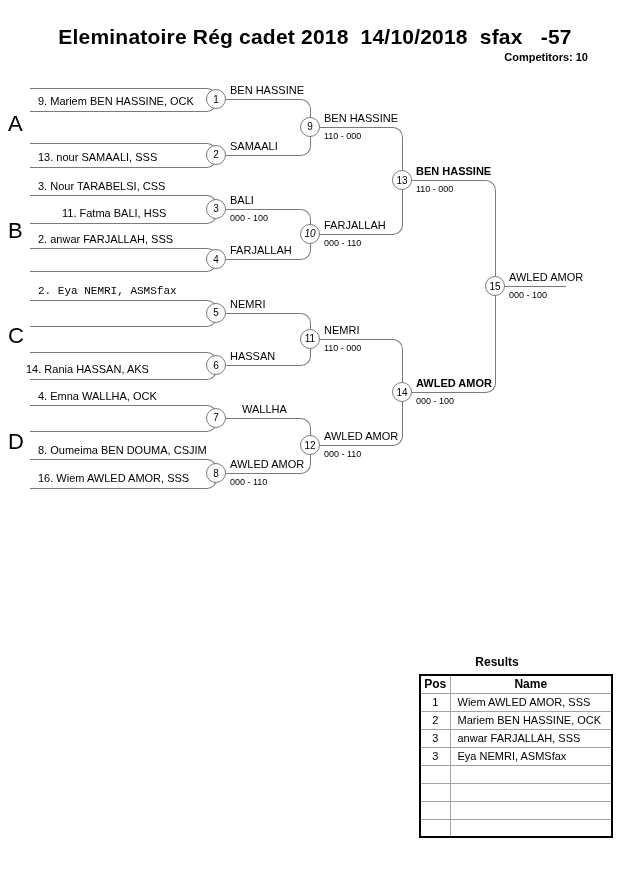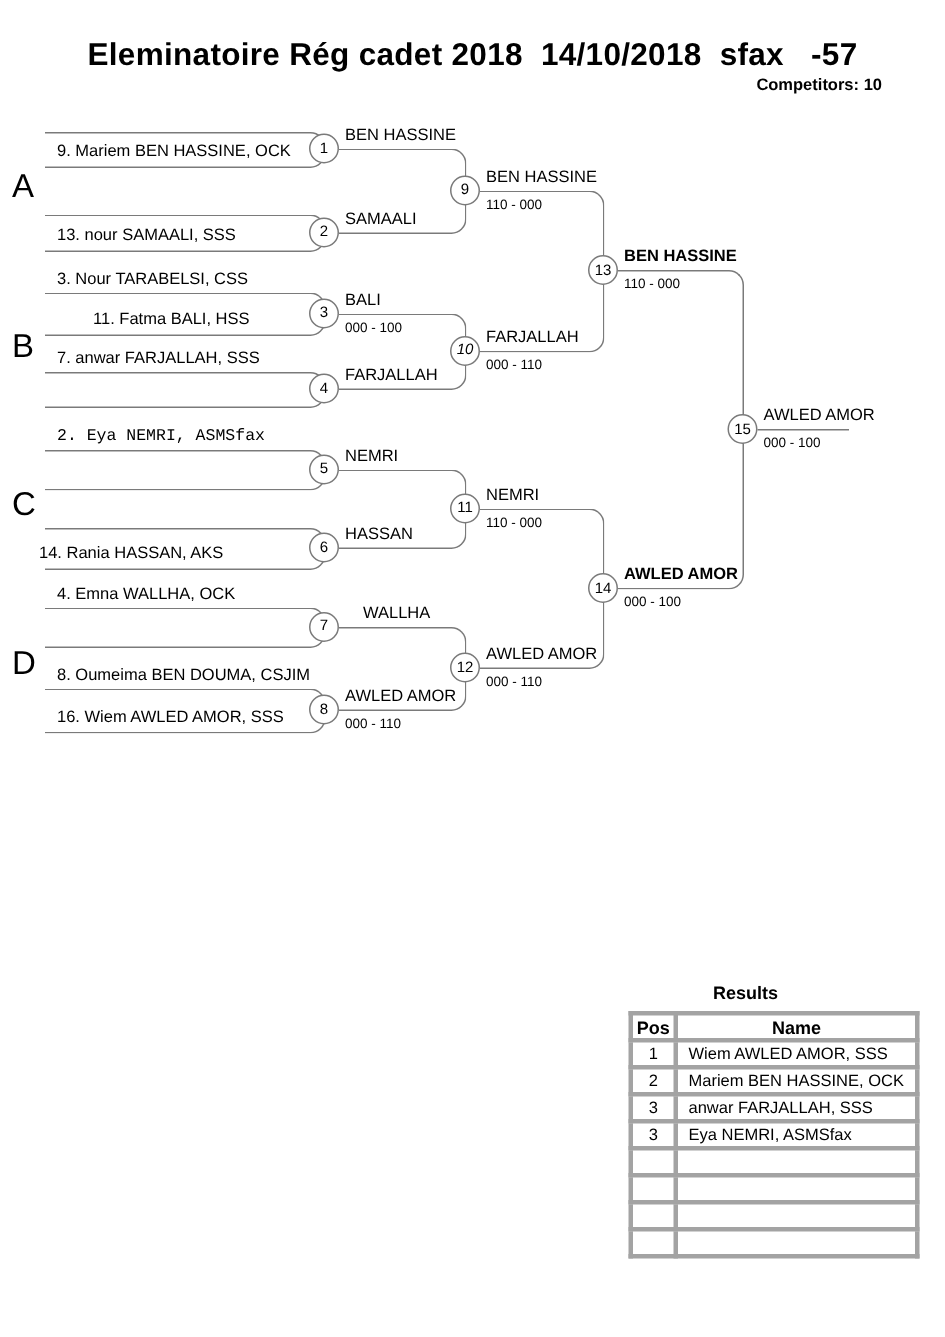--- a/index.html
+++ b/index.html
@@ -28,21 +28,21 @@
             font-size:10px; z-index:2; }
   .ename  { position:absolute; font-size:11px; white-space:nowrap; z-index:3; }
   .wlabel { position:absolute; font-size:11px; white-space:nowrap; z-index:3; }
   .wlabel.bold { font-weight:bold; }
   .wscore { position:absolute; font-size:9px; white-space:nowrap; z-index:3; }
   .gletter{ position:absolute; font-size:22px; line-height:22px; }
 
   .results { position:absolute; left:419px; top:655px; width:156px; }
   .results-title { text-align:center; font-weight:bold; font-size:12px; margin-bottom:5px; }
   table.res { border-collapse:collapse; width:194px; border:2px solid #000; table-layout:fixed; }
-  .res th, .res td { border:3px solid #a3a3a3; height:18px; font-size:11px; padding:0;
+  .res th, .res td { border:1px solid #a3a3a3; height:18px; font-size:11px; padding:0;
                      box-sizing:border-box; overflow:hidden; white-space:nowrap; }
   .res th { font-size:12px; }
   .res .pos { width:30px; text-align:center; }
   .res td.nm { text-align:left; padding-left:7px; }
   .res th.nm { text-align:center; }
 </style>
 </head>
 <body>
 
 <div class="page">
@@ -55,21 +55,21 @@
       <div class="pair" style="left: 30px; top: 195px; width: 186px; height: 27px;"></div>
       <div class="pair" style="left: 30px; top: 248px; width: 186px; height: 22px;"></div>
       <div class="pair" style="left: 30px; top: 300px; width: 186px; height: 25px;"></div>
       <div class="pair" style="left: 30px; top: 352px; width: 186px; height: 26px;"></div>
       <div class="pair" style="left: 30px; top: 405px; width: 186px; height: 25px;"></div>
       <div class="pair" style="left: 30px; top: 459px; width: 186px; height: 28px;"></div>
       <div class="ename" style="left: 38px; top: 95px;">9. Mariem BEN HASSINE, OCK</div>
       <div class="ename" style="left: 38px; top: 151px;">13. nour SAMAALI, SSS</div>
       <div class="ename" style="left: 38px; top: 180px;">3. Nour TARABELSI, CSS</div>
       <div class="ename" style="left: 38px; top: 207px; margin-left: 24px;">11. Fatma BALI, HSS</div>
-      <div class="ename" style="left: 38px; top: 233px;">7. anwar FARJALLAH, SSS</div>
+      <div class="ename" style="left: 38px; top: 233px;">2. anwar FARJALLAH, SSS</div>
       <div class="ename" style="left: 38px; top: 285px; font-family: Liberation Mono, monospace;">2. Eya NEMRI, ASMSfax</div>
       <div class="ename" style="left: 26px; top: 363px;">14. Rania HASSAN, AKS</div>
       <div class="ename" style="left: 38px; top: 390px;">4. Emna WALLHA, OCK</div>
       <div class="ename" style="left: 38px; top: 444px;">8. Oumeima BEN DOUMA, CSJIM</div>
       <div class="ename" style="left: 38px; top: 472px;">16. Wiem AWLED AMOR, SSS</div>
       <div class="conn top" style="left: 226px; top: 99px; width: 84px; height: 27.75px;"></div>
       <div class="conn bot" style="left: 226px; top: 126.75px; width: 84px; height: 27.75px;"></div>
       <div class="conn top" style="left: 226px; top: 208.5px; width: 84px; height: 25.25px;"></div>
       <div class="conn bot" style="left: 226px; top: 233.75px; width: 84px; height: 25.25px;"></div>
       <div class="conn top" style="left: 226px; top: 312.5px; width: 84px; height: 26.25px;"></div>

